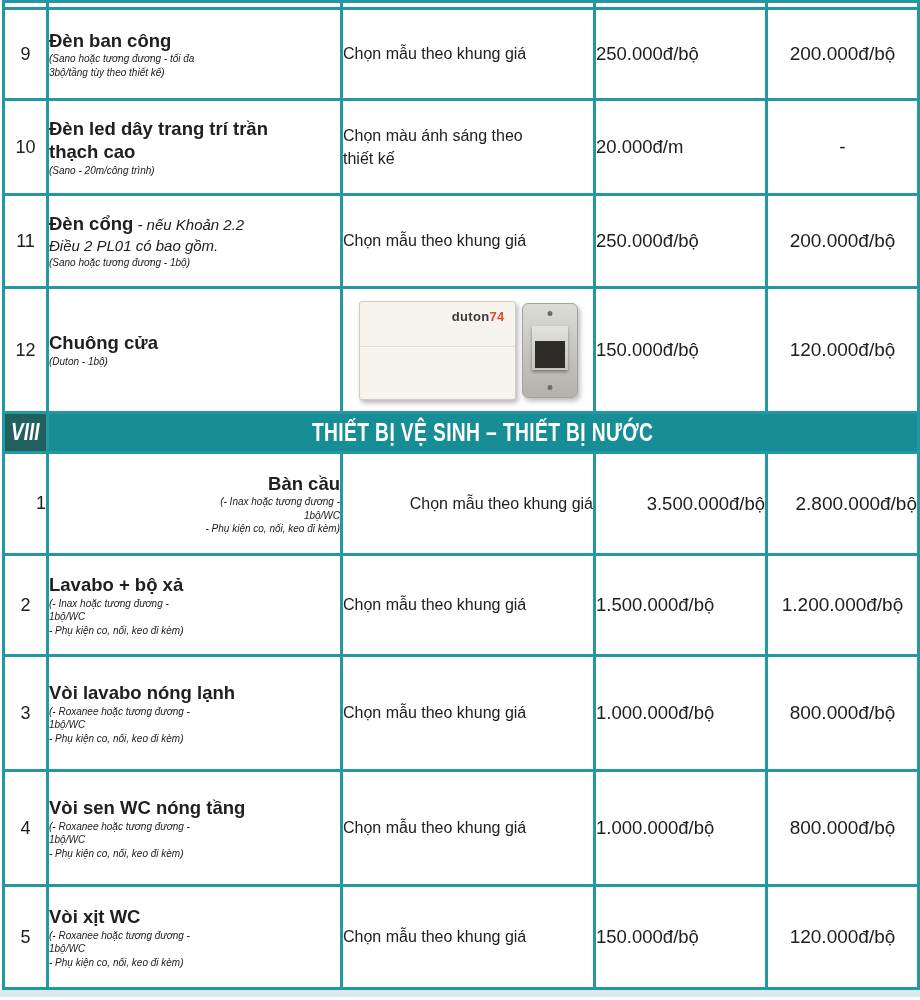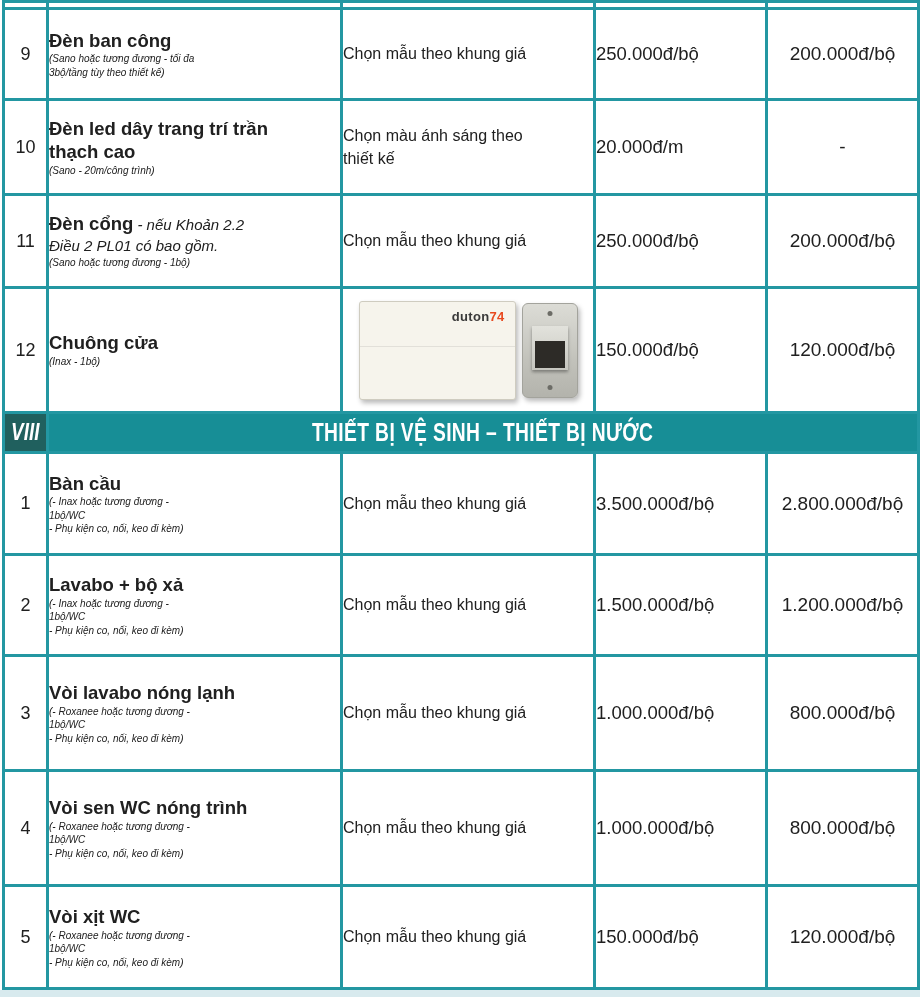--- a/index.html
+++ b/index.html
@@ -22,21 +22,21 @@
   col.c1{width:44px;} col.c2{width:294px;} col.c3{width:253px;}
   col.c4{width:172px;} col.c5{width:152px;}
 
   
   tr.sliver td{height:4px;}
   tr.r9  td{height:88px;}
   tr.r10 td{height:92px;}
   tr.r11 td{height:90px;}
   tr.r12 td{height:122px;}
   tr.hdr td{height:37px;}
-  tr.r1 td{height:99px;}
+  tr.r1 td{height:99px;text-align:right;}
   tr.r2 td{height:98px;}
   tr.r3 td{height:112px;}
   tr.r4 td{height:112px;}
   tr.r5 td{height:100px;}
 
   td.c-no{text-align:center;font-size:18px;}
   td.c-name{padding:6px 12px 6px 13px;margin-left:16px;}
   .namewrap{white-space:pre-line;line-height:1.28;}
   .iname{font-weight:bold;font-size:18.5px;}
   .inote{font-style:italic;font-size:15px;font-weight:normal;}
@@ -156,21 +156,21 @@
 Điều 2 PL01 có bao gồm.</span><div class="idesc">(Sano hoặc tương đương - 1bộ)</div></div>
       </td>
       <td class="c-note">Chọn mẫu theo khung giá</td>
       <td class="c-p1">250.000đ/bộ</td>
       <td class="c-p2">200.000đ/bộ</td>
     </tr>
 
     <tr class="r12">
       <td class="c-no">12</td>
       <td class="c-name">
-        <div class="namewrap"><span class="iname">Chuông cửa</span><span class="inote"></span><div class="idesc">(Inax - 1bộ)</div></div>
+        <div class="namewrap"><span class="iname">Chuông cửa</span><span class="inote"></span><div class="idesc">(Duton - 1bộ)</div></div>
       </td>
       <td class="c-img">
         <div class="db">
           <div class="chime">
             <span class="chime-logo"><span class="brand-name">duton</span><span class="brand-num">74</span></span>
           </div>
           <div class="pushbtn">
             <span class="screw t"></span>
             <div class="btn-outer">
               <div class="btn-face"></div>
@@ -220,21 +220,21 @@
 - Phụ kiện co, nối, keo đi kèm)</div></div>
       </td>
       <td class="c-note">Chọn mẫu theo khung giá</td>
       <td class="c-p1">1.000.000đ/bộ</td>
       <td class="c-p2">800.000đ/bộ</td>
     </tr>
 
     <tr class="r4">
       <td class="c-no">4</td>
       <td class="c-name">
-        <div class="namewrap"><span class="iname">Vòi sen WC nóng trình</span><span class="inote"></span><div class="idesc">(- Roxanee hoặc tương đương -
+        <div class="namewrap"><span class="iname">Vòi sen WC nóng tầng</span><span class="inote"></span><div class="idesc">(- Roxanee hoặc tương đương -
 1bộ/WC
 - Phụ kiện co, nối, keo đi kèm)</div></div>
       </td>
       <td class="c-note">Chọn mẫu theo khung giá</td>
       <td class="c-p1">1.000.000đ/bộ</td>
       <td class="c-p2">800.000đ/bộ</td>
     </tr>
 
     <tr class="r5">
       <td class="c-no">5</td>

